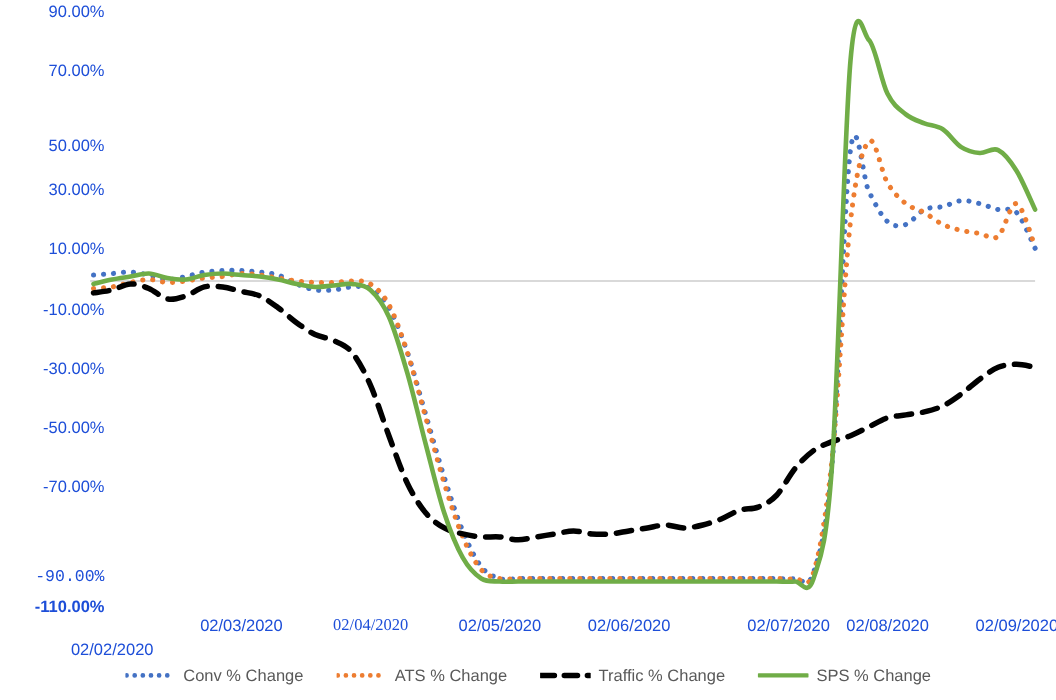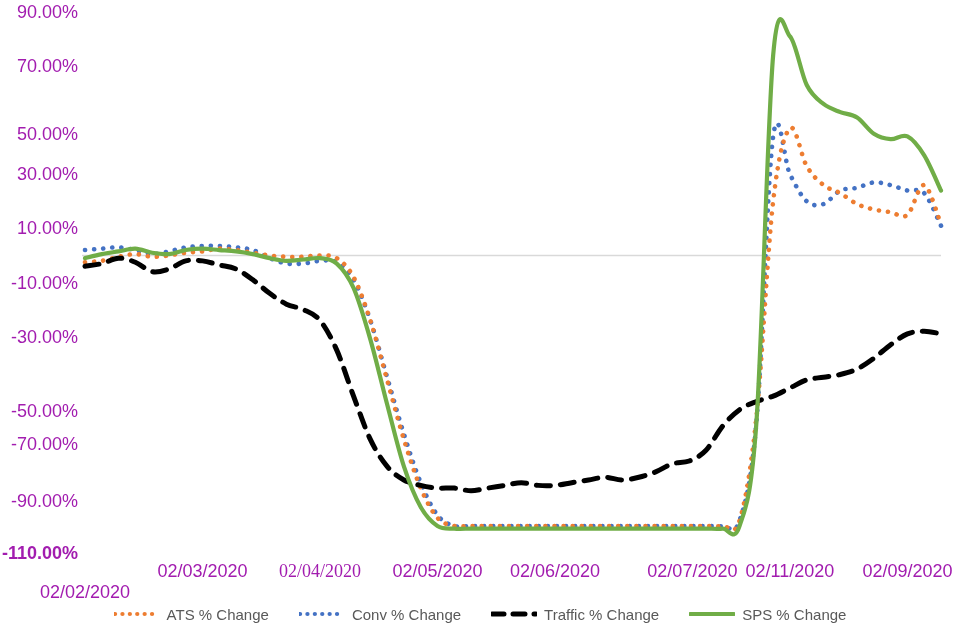--- a/index.html
+++ b/index.html
@@ -22,25 +22,26 @@
   #plot-svg {
     position: absolute;
     left: 0;
     top: 0;
     width: 960px;
     height: 636px;
     display: block;
   }
   .axis-label {
     position: absolute;
-    color: #a21caf;
-    font-size: 18px;
+    color: #1d4ed8;
+    font-size: 15px;
     font-family: "Liberation Sans", sans-serif;
     white-space: nowrap;
     letter-spacing: 0px;
+    padding-left: 17px;
   }
   .y-tick-label {
     text-align: right;
     width: 78px;
     left: 0;
   }
   .x-tick-label {
     text-align: center;
     width: 130px;
   }
@@ -92,48 +93,48 @@
   </svg>
 
   <div id="y-labels">
       <div class="axis-label y-tick-label" style="top: 2px;">90.00%</div>
       <div class="axis-label y-tick-label" style="top: 56.1px;">70.00%</div>
       <div class="axis-label y-tick-label" style="top: 110.2px; margin-top: 14px;">50.00%</div>
       <div class="axis-label y-tick-label" style="top: 164.3px;">30.00%</div>
       <div class="axis-label y-tick-label" style="top: 218.4px;">10.00%</div>
       <div class="axis-label y-tick-label" style="top: 272.5px;">-10.00%</div>
       <div class="axis-label y-tick-label" style="top: 326.6px;">-30.00%</div>
-      <div class="axis-label y-tick-label" style="top: 380.7px; margin-top: 20px;">-50.00%</div>
+      <div class="axis-label y-tick-label" style="top: 380.7px;">-50.00%</div>
       <div class="axis-label y-tick-label" style="top: 434px;">-70.00%</div>
-      <div class="axis-label y-tick-label" style="top: 491px;">-90.00%</div>
+      <div class="axis-label y-tick-label" style="top: 516px; font-family: Liberation Mono, monospace;">-90.00%</div>
       <div class="axis-label y-tick-label" style="top: 543px; font-weight: bold;">-110.00%</div>
     </div>
   <div id="x-labels">
       <div class="axis-label x-tick-label" style="left: 20px; top: 582px;">02/02/2020</div>
       <div class="axis-label x-tick-label" style="left: 137.49px; top: 561px;">02/03/2020</div>
       <div class="axis-label x-tick-label" style="left: 254.98px; top: 561px; font-family: Liberation Serif, serif;">02/04/2020</div>
       <div class="axis-label x-tick-label" style="left: 372.471px; top: 561px;">02/05/2020</div>
       <div class="axis-label x-tick-label" style="left: 489.961px; top: 561px;">02/06/2020</div>
       <div class="axis-label x-tick-label" style="left: 607.451px; top: 561px; text-align: right;">02/07/2020</div>
-      <div class="axis-label x-tick-label" style="left: 724.941px; top: 561px;">02/11/2020</div>
+      <div class="axis-label x-tick-label" style="left: 724.941px; top: 561px;">02/08/2020</div>
       <div class="axis-label x-tick-label" style="left: 842.431px; top: 561px;">02/09/2020</div>
     </div>
 
   <div id="legend">
       <div class="legend-item">
         <svg class="legend-key" viewBox="0 0 46 14">
+          <line x1="1" x2="45" y1="7" y2="7" stroke="#4472C4" stroke-linecap="round" stroke-width="4.2" stroke-dasharray="0.1 7.3"></line>
+        </svg>
+        <span class="legend-text">Conv % Change</span>
+      </div>
+      <div class="legend-item">
+        <svg class="legend-key" viewBox="0 0 46 14">
           <line x1="1" x2="45" y1="7" y2="7" stroke="#ED7D31" stroke-linecap="round" stroke-width="4.2" stroke-dasharray="0.1 7.3"></line>
         </svg>
         <span class="legend-text">ATS % Change</span>
-      </div>
-      <div class="legend-item">
-        <svg class="legend-key" viewBox="0 0 46 14">
-          <line x1="1" x2="45" y1="7" y2="7" stroke="#4472C4" stroke-linecap="round" stroke-width="4.2" stroke-dasharray="0.1 7.3"></line>
-        </svg>
-        <span class="legend-text">Conv % Change</span>
       </div>
       <div class="legend-item">
         <svg class="legend-key" viewBox="0 0 46 14">
           <line x1="1" x2="45" y1="7" y2="7" stroke="#000000" stroke-linecap="round" stroke-width="5" stroke-dasharray="12 9"></line>
         </svg>
         <span class="legend-text">Traffic % Change</span>
       </div>
       <div class="legend-item">
         <svg class="legend-key" viewBox="0 0 46 14">
           <line x1="1" x2="45" y1="7" y2="7" stroke="#70AD47" stroke-linecap="round" stroke-width="4"></line>

